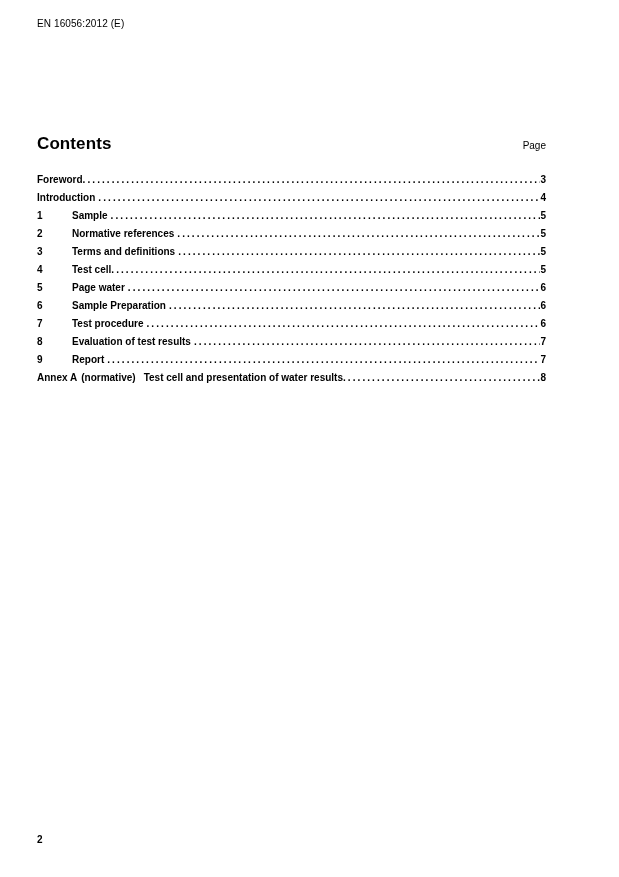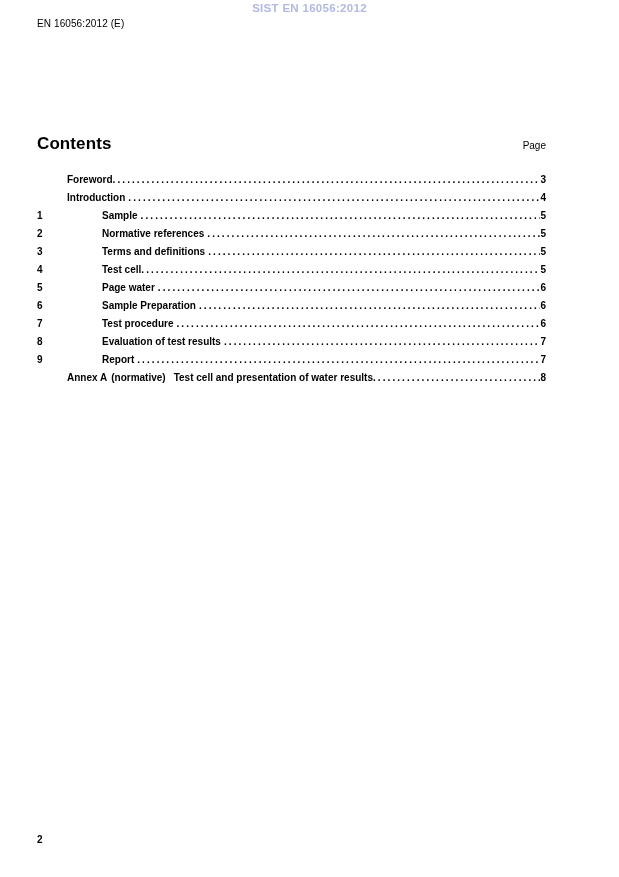--- a/index.html
+++ b/index.html
@@ -80,21 +80,20 @@
     white-space: nowrap;
   }
   .toc-num {
     width: 35px;
     flex: 0 0 35px;
     font-weight: bold;
   }
   .toc-label {
     flex: 0 0 auto;
     font-weight: bold;
-    margin-left: 30px;
   }
   .toc-leader {
     flex: 1 1 auto;
     overflow: hidden;
     margin: 0 0px;
     position: relative;
     bottom: 0px;
   }
   .toc-leader::after {
     content: ". . . . . . . . . . . . . . . . . . . . . . . . . . . . . . . . . . . . . . . . . . . . . . . . . . . . . . . . . . . . . . . . . . . . . . . . . . . . . . . . . . . . . . . . . . . . . . . . . . . . . . . . . . . . . . . . . . . . . . . . . . . . . . . . . . . . . . . . . . . . . . . . . . . . . . . . . . . . . . . . . . . . . . . . . . . . . . . . . . . . . . . . . . . . . . . . . . . . . . . . . . . . . . . . . . . . . . . . . . . . . . . . . .";
@@ -121,21 +120,20 @@
     top: 834px;
     font-size: 10px;
     font-weight: bold;
   }
 </style>
 </head>
 <body>
 
 <div class="page">
 
-  <div class="watermark">SIST EN 16056:2012</div>
 
   <div class="doc-id">EN 16056:2012 (E)</div>
 
   <div class="contents-head">
     <div class="contents-title">Contents</div>
     <div class="page-label">Page</div>
   </div>
 
   <div class="toc">
       <div class="toc-row lead-tight">

